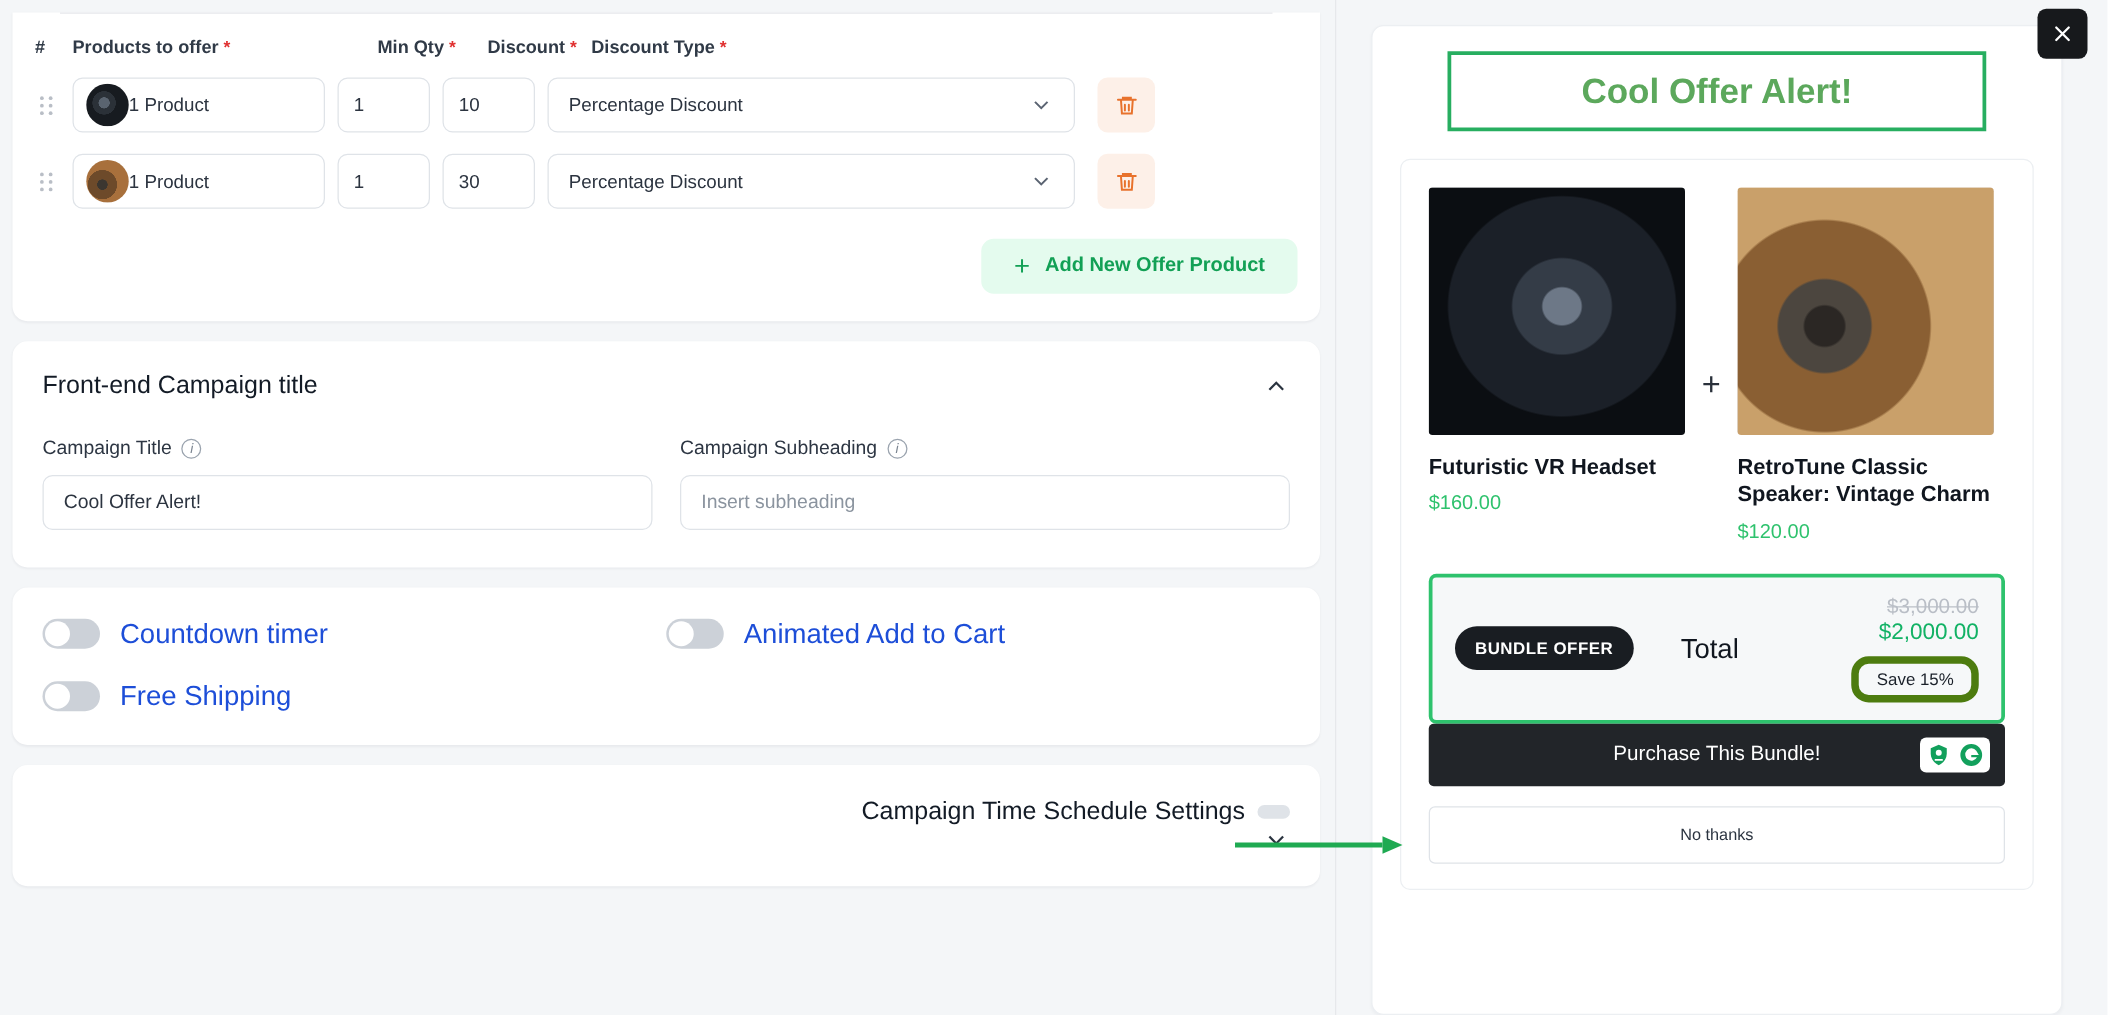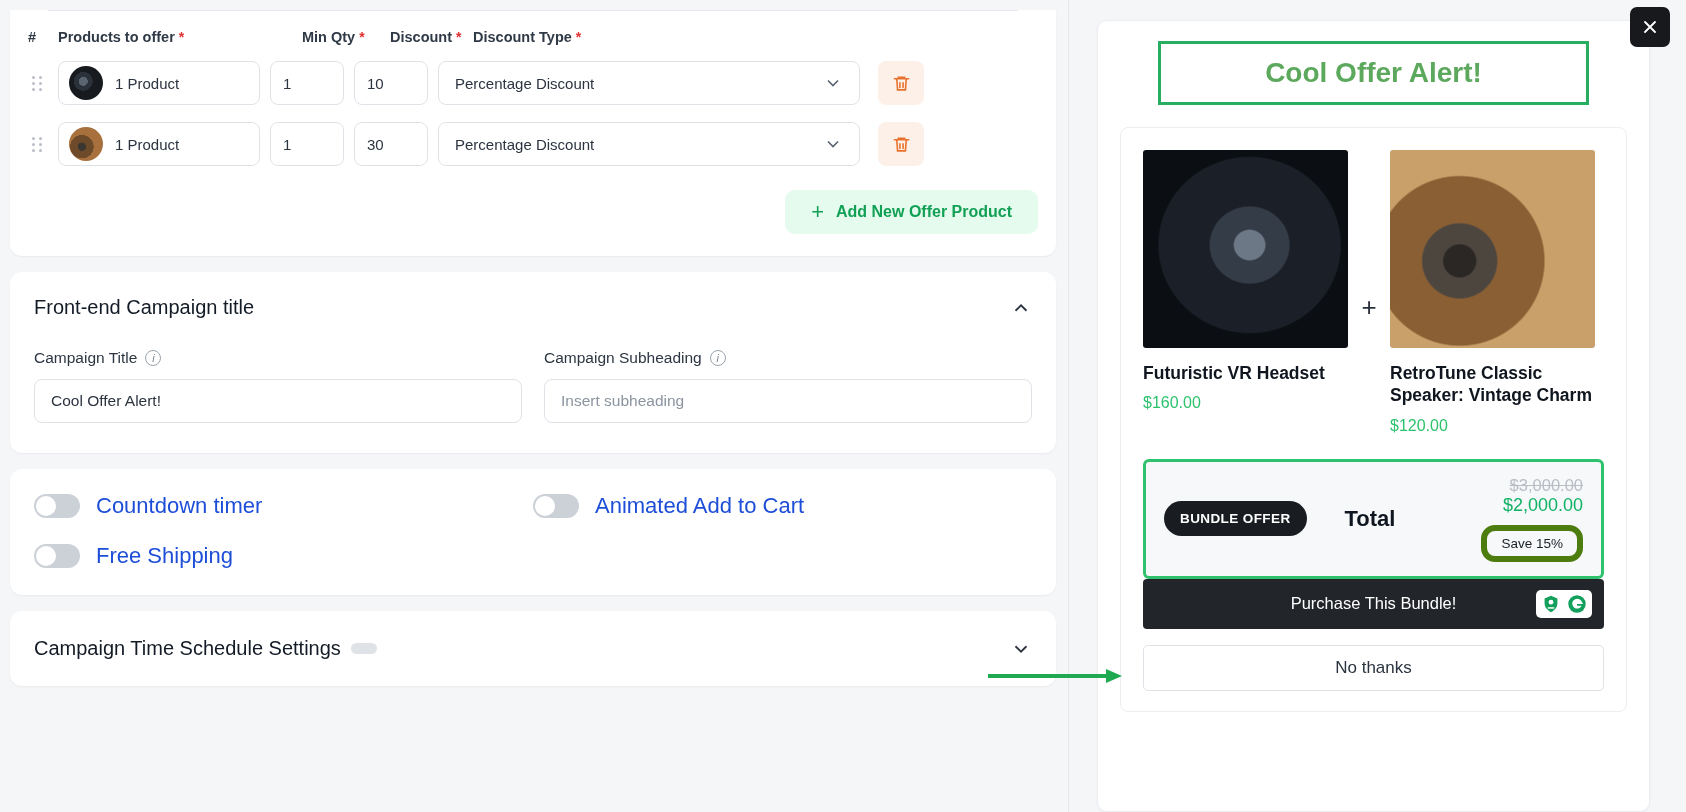--- a/index.html
+++ b/index.html
@@ -49,21 +49,21 @@
     color: #b6bcc4; letter-spacing: 1px; cursor: grab; padding-left: 4px;
   }
   .dots { display: grid; grid-template-columns: 4px 4px; grid-gap: 3px 3px; }
   .dots i { display: block; width: 3px; height: 3px; background: #b9bec6; border-radius: 50%; }
 
   .field {
     height: 44px; border: 1px solid #dfe3e8; border-radius: 8px;
     background: #fff; display: flex; align-items: center;
     font-size: 15px; color: #2c3440;
   }
-  .product-pick { width: 202px; padding: 0 10px; gap: 12px; }
+  .product-pick { width: 202px; padding: 0 10px; gap: 0; }
   .thumb { width: 34px; height: 34px; border-radius: 50%; flex: 0 0 34px; overflow: hidden; }
   .thumb.vr {
     background:
       radial-gradient(circle at 42% 45%, #5a6470 0 16%, #2b3138 17% 34%, #171b20 35% 100%),
       linear-gradient(145deg,#3b4450,#11151a);
   }
   .thumb.spk {
     background:
       radial-gradient(circle at 38% 58%, #3b3630 0 14%, #6d4a2a 15% 40%, #a8703c 41% 100%),
       linear-gradient(150deg,#c28c4e,#6b4423);
@@ -120,21 +120,21 @@
     width: 46px; height: 24px; border-radius: 12px; background: #ccd1d8;
     position: relative; flex: 0 0 46px; cursor: pointer;
   }
   .switch::after {
     content: ""; position: absolute; top: 2px; left: 2px;
     width: 20px; height: 20px; border-radius: 50%; background: #fff;
   }
   .tog-label { font-size: 22px; color: #1d4ed8; }
 
   
-  .sched-card { padding: 26px 24px; display: flex; align-items: flex-end; justify-content: space-between; }
+  .sched-card { padding: 26px 24px; display: flex; align-items: flex-end; justify-content: space-between; flex-direction: column; }
   .sched-left { display: flex; align-items: center; gap: 10px; }
   .sched-title { font-size: 20px; color: #131b26; font-weight: 500; }
   .sched-pill { width: 26px; height: 11px; border-radius: 6px; background: #dfe3e8; }
 
   
   .right-pane {
     width: 618px; height: 812px; background: #f4f6f8;
     border-left: 1px solid #e6e8eb;
     position: relative; padding: 20px 36px 0 28px;
   }
@@ -175,21 +175,21 @@
   .total-box {
     margin-top: 24px; border: 3px solid #2ec26d; background: #f6f8f9;
     border-radius: 6px; padding: 14px 18px;
     display: flex; align-items: center;
   }
   .badge-bundle {
     background: #191d22; color: #fff; border-radius: 20px;
     font-size: 13.5px; font-weight: 700; letter-spacing: .4px;
     padding: 10px 16px;
   }
-  .total-word { font-size: 22px; font-weight: 700; color: #10161f; margin-left: 38px; }
+  .total-word { font-size: 22px; font-weight: 400; color: #10161f; margin-left: 38px; }
   .total-right { margin-left: auto; text-align: right; }
   .old-price { font-size: 16.5px; color: #b9bec6; text-decoration: line-through; }
   .new-price { font-size: 18px; color: #12b265; font-weight: 400; margin-top: 21px; }
   .save-pill {
     display: inline-block; margin-top: 9px; border: 6px solid #4d7c0f;
     border-radius: 14px; padding: 5px 14px; font-size: 13.5px; color: #1a2029;
   }
 
   .buy-btn {
     height: 50px; background: #222529; color: #fff;
@@ -197,21 +197,21 @@
     position: relative; cursor: pointer; font-size: 16.5px;
   }
   .buy-icons {
     position: absolute; right: 12px; top: 50%; transform: translateY(-50%);
     display: flex; gap: 4px; background: #fff; border-radius: 5px; padding: 3px 4px;
   }
   .ic { width: 22px; height: 22px; }
   .nothanks-btn {
     margin-top: 16px; height: 46px; border: 1px solid #dfe3e8; border-radius: 5px;
     background: #fff; display: flex; align-items: center; justify-content: center;
-    font-size: 17px; color: #2b3440; cursor: pointer;
+    font-size: 13px; color: #2b3440; cursor: pointer;
   }
 
   .arrow { position: absolute; left: 988px; top: 667px; width: 140px; height: 18px; }
 
   .close-btn {
     position: absolute; right: 16px; top: 7px;
     width: 40px; height: 40px; border-radius: 7px; background: #17191c;
     display: flex; align-items: center; justify-content: center; cursor: pointer; z-index: 20;
   }
 </style>

